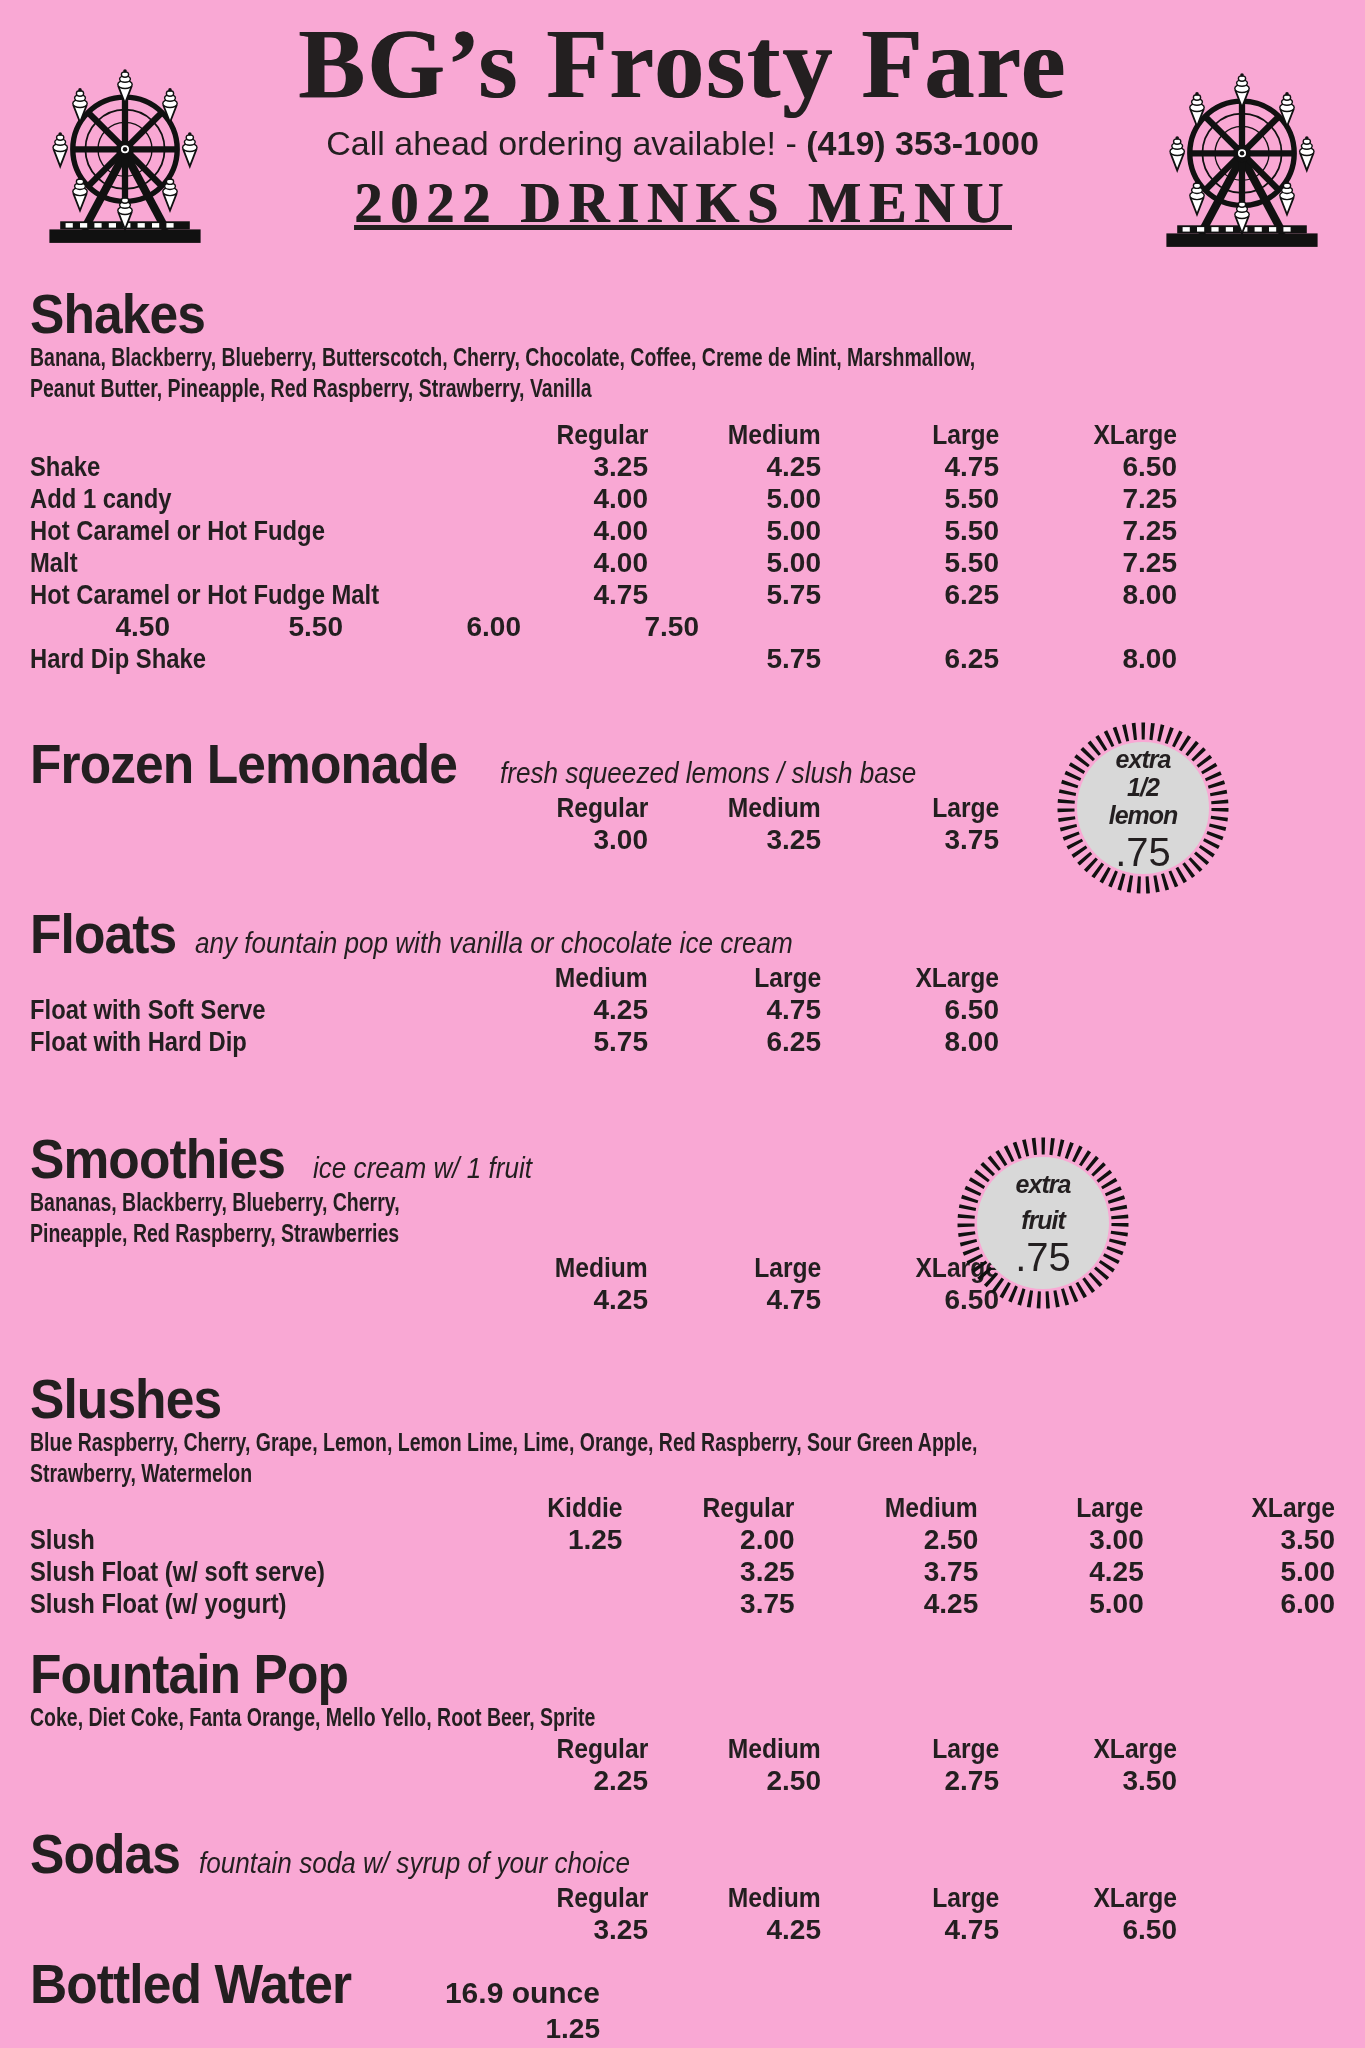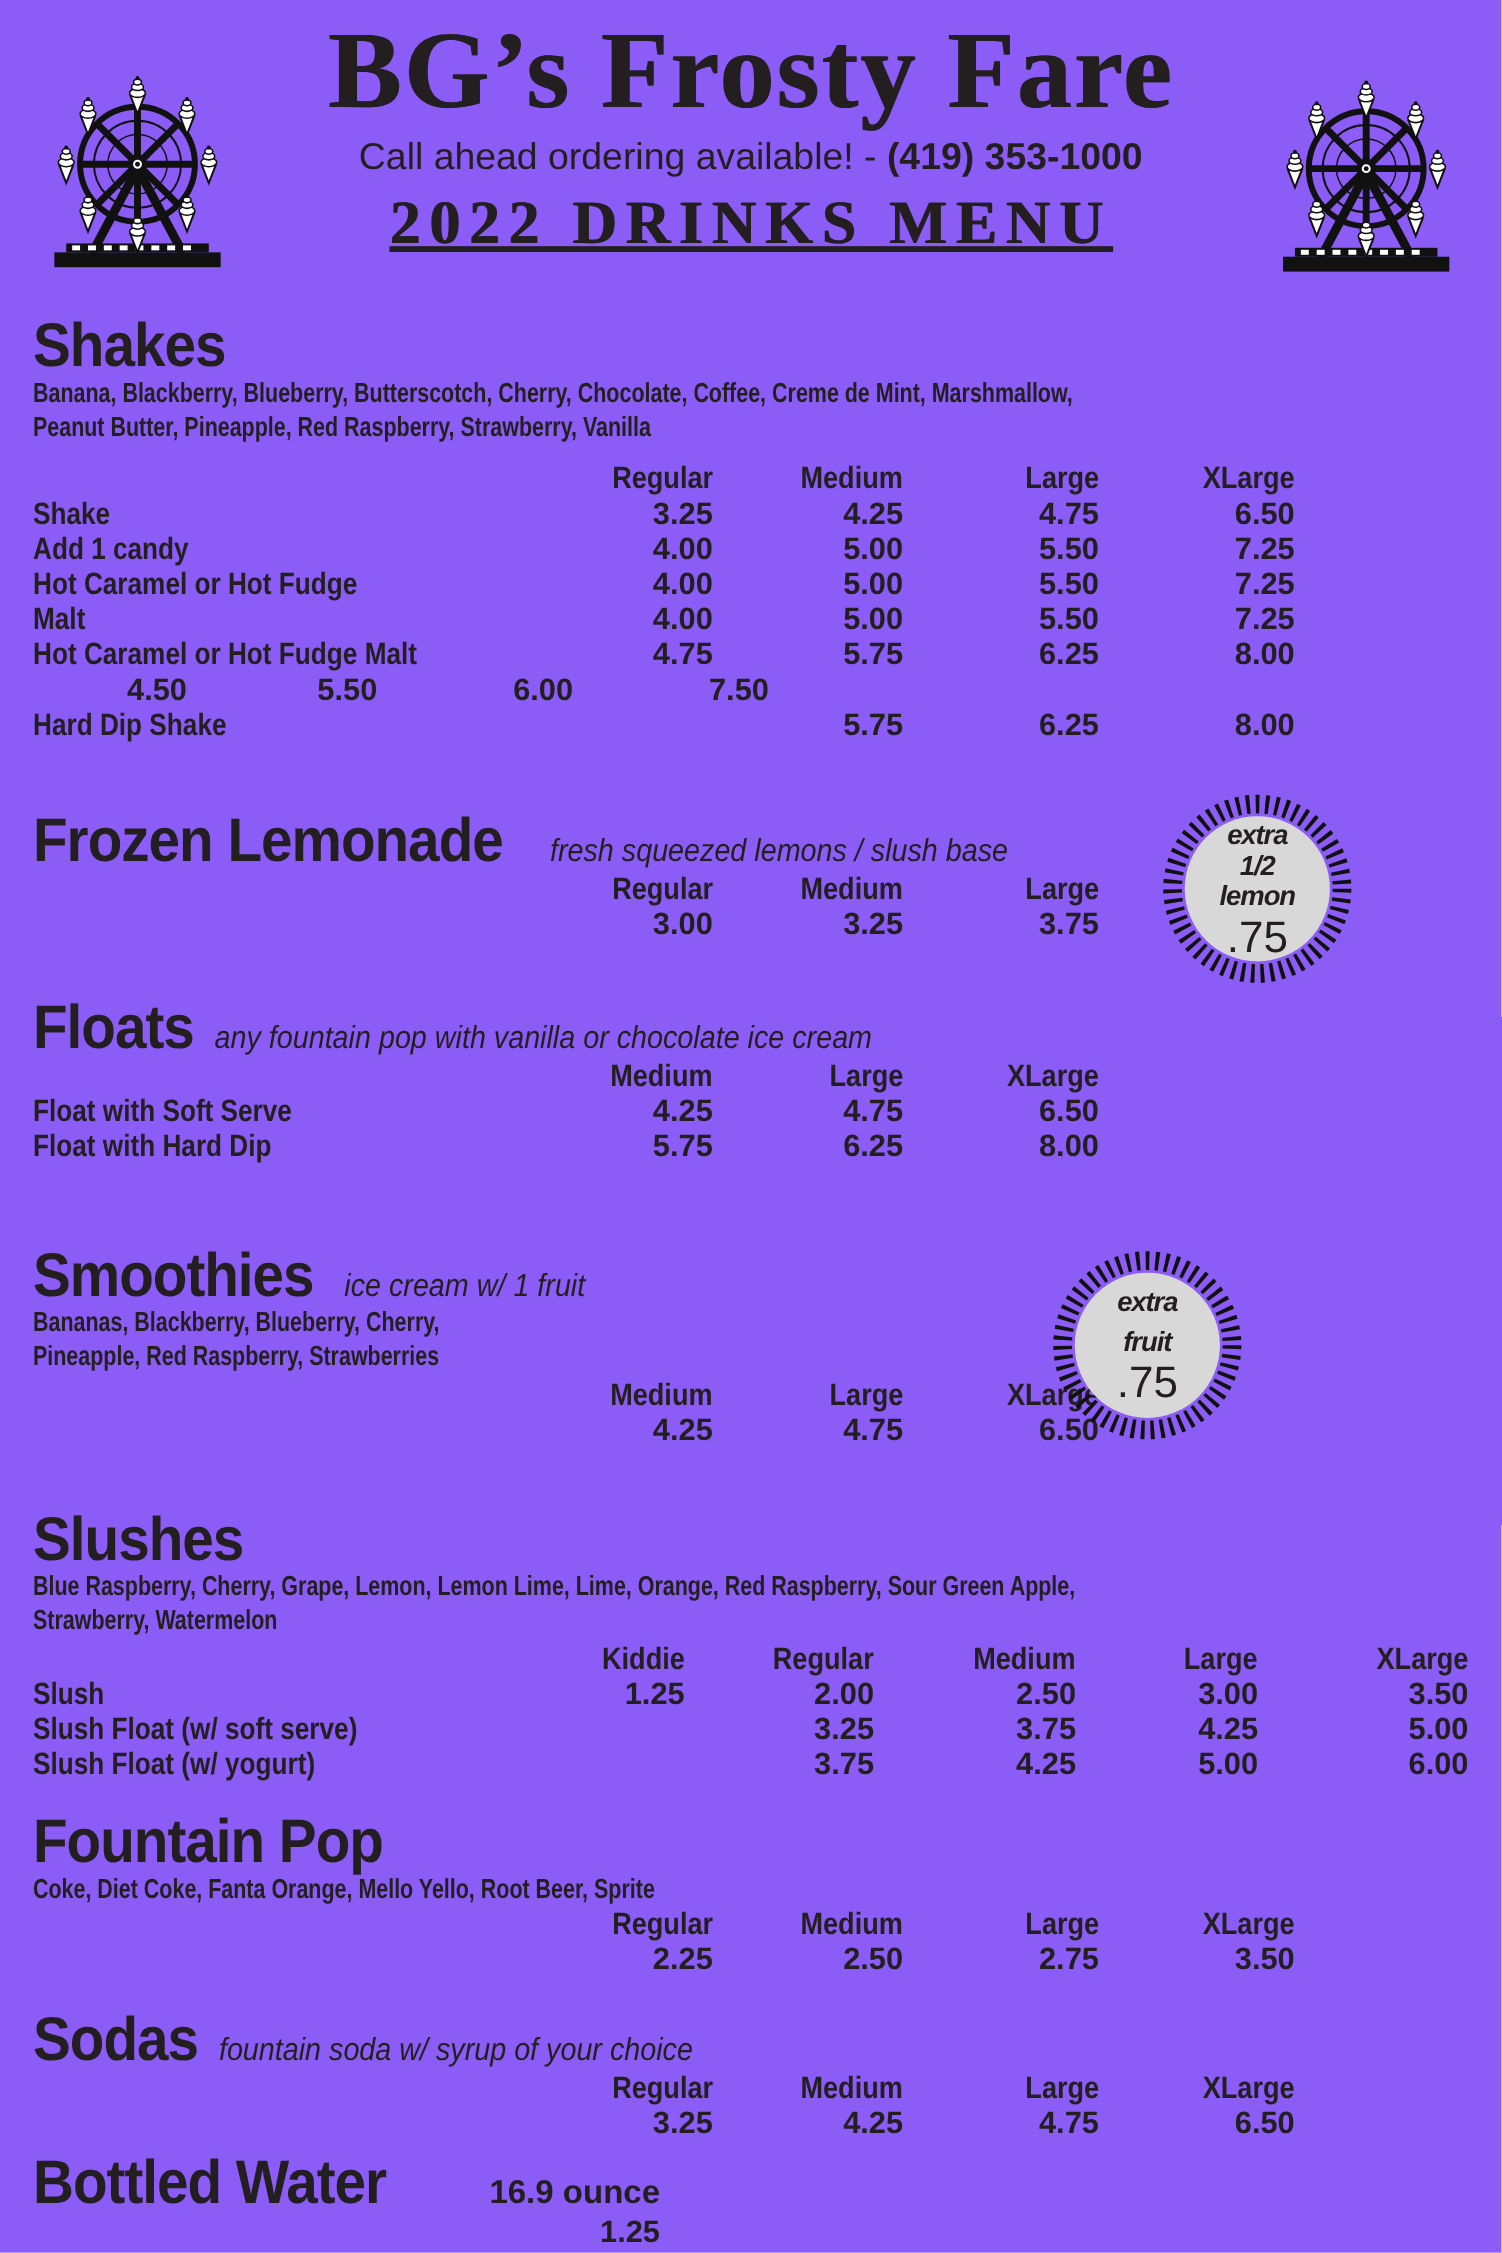--- a/index.html
+++ b/index.html
@@ -1,19 +1,19 @@
 <!DOCTYPE html>
 <html><head>
 <meta charset="utf-8">
 <style>
   html,body{margin:0;padding:0;background:#ffffff;}
   .page{
     position:relative;
     width:1365px;height:2048px;
-    background:#8b5cf6;
+    background:#f9a8d4;
     color:#231f20;
     font-family:"Liberation Sans",sans-serif;
     font-weight:bold;
     overflow:hidden;
   }
   
   .header{position:absolute;top:0;left:0;width:100%;text-align:center;}
   .brand-title{
     margin-top:14px;
     font-family:"Liberation Serif",serif;

